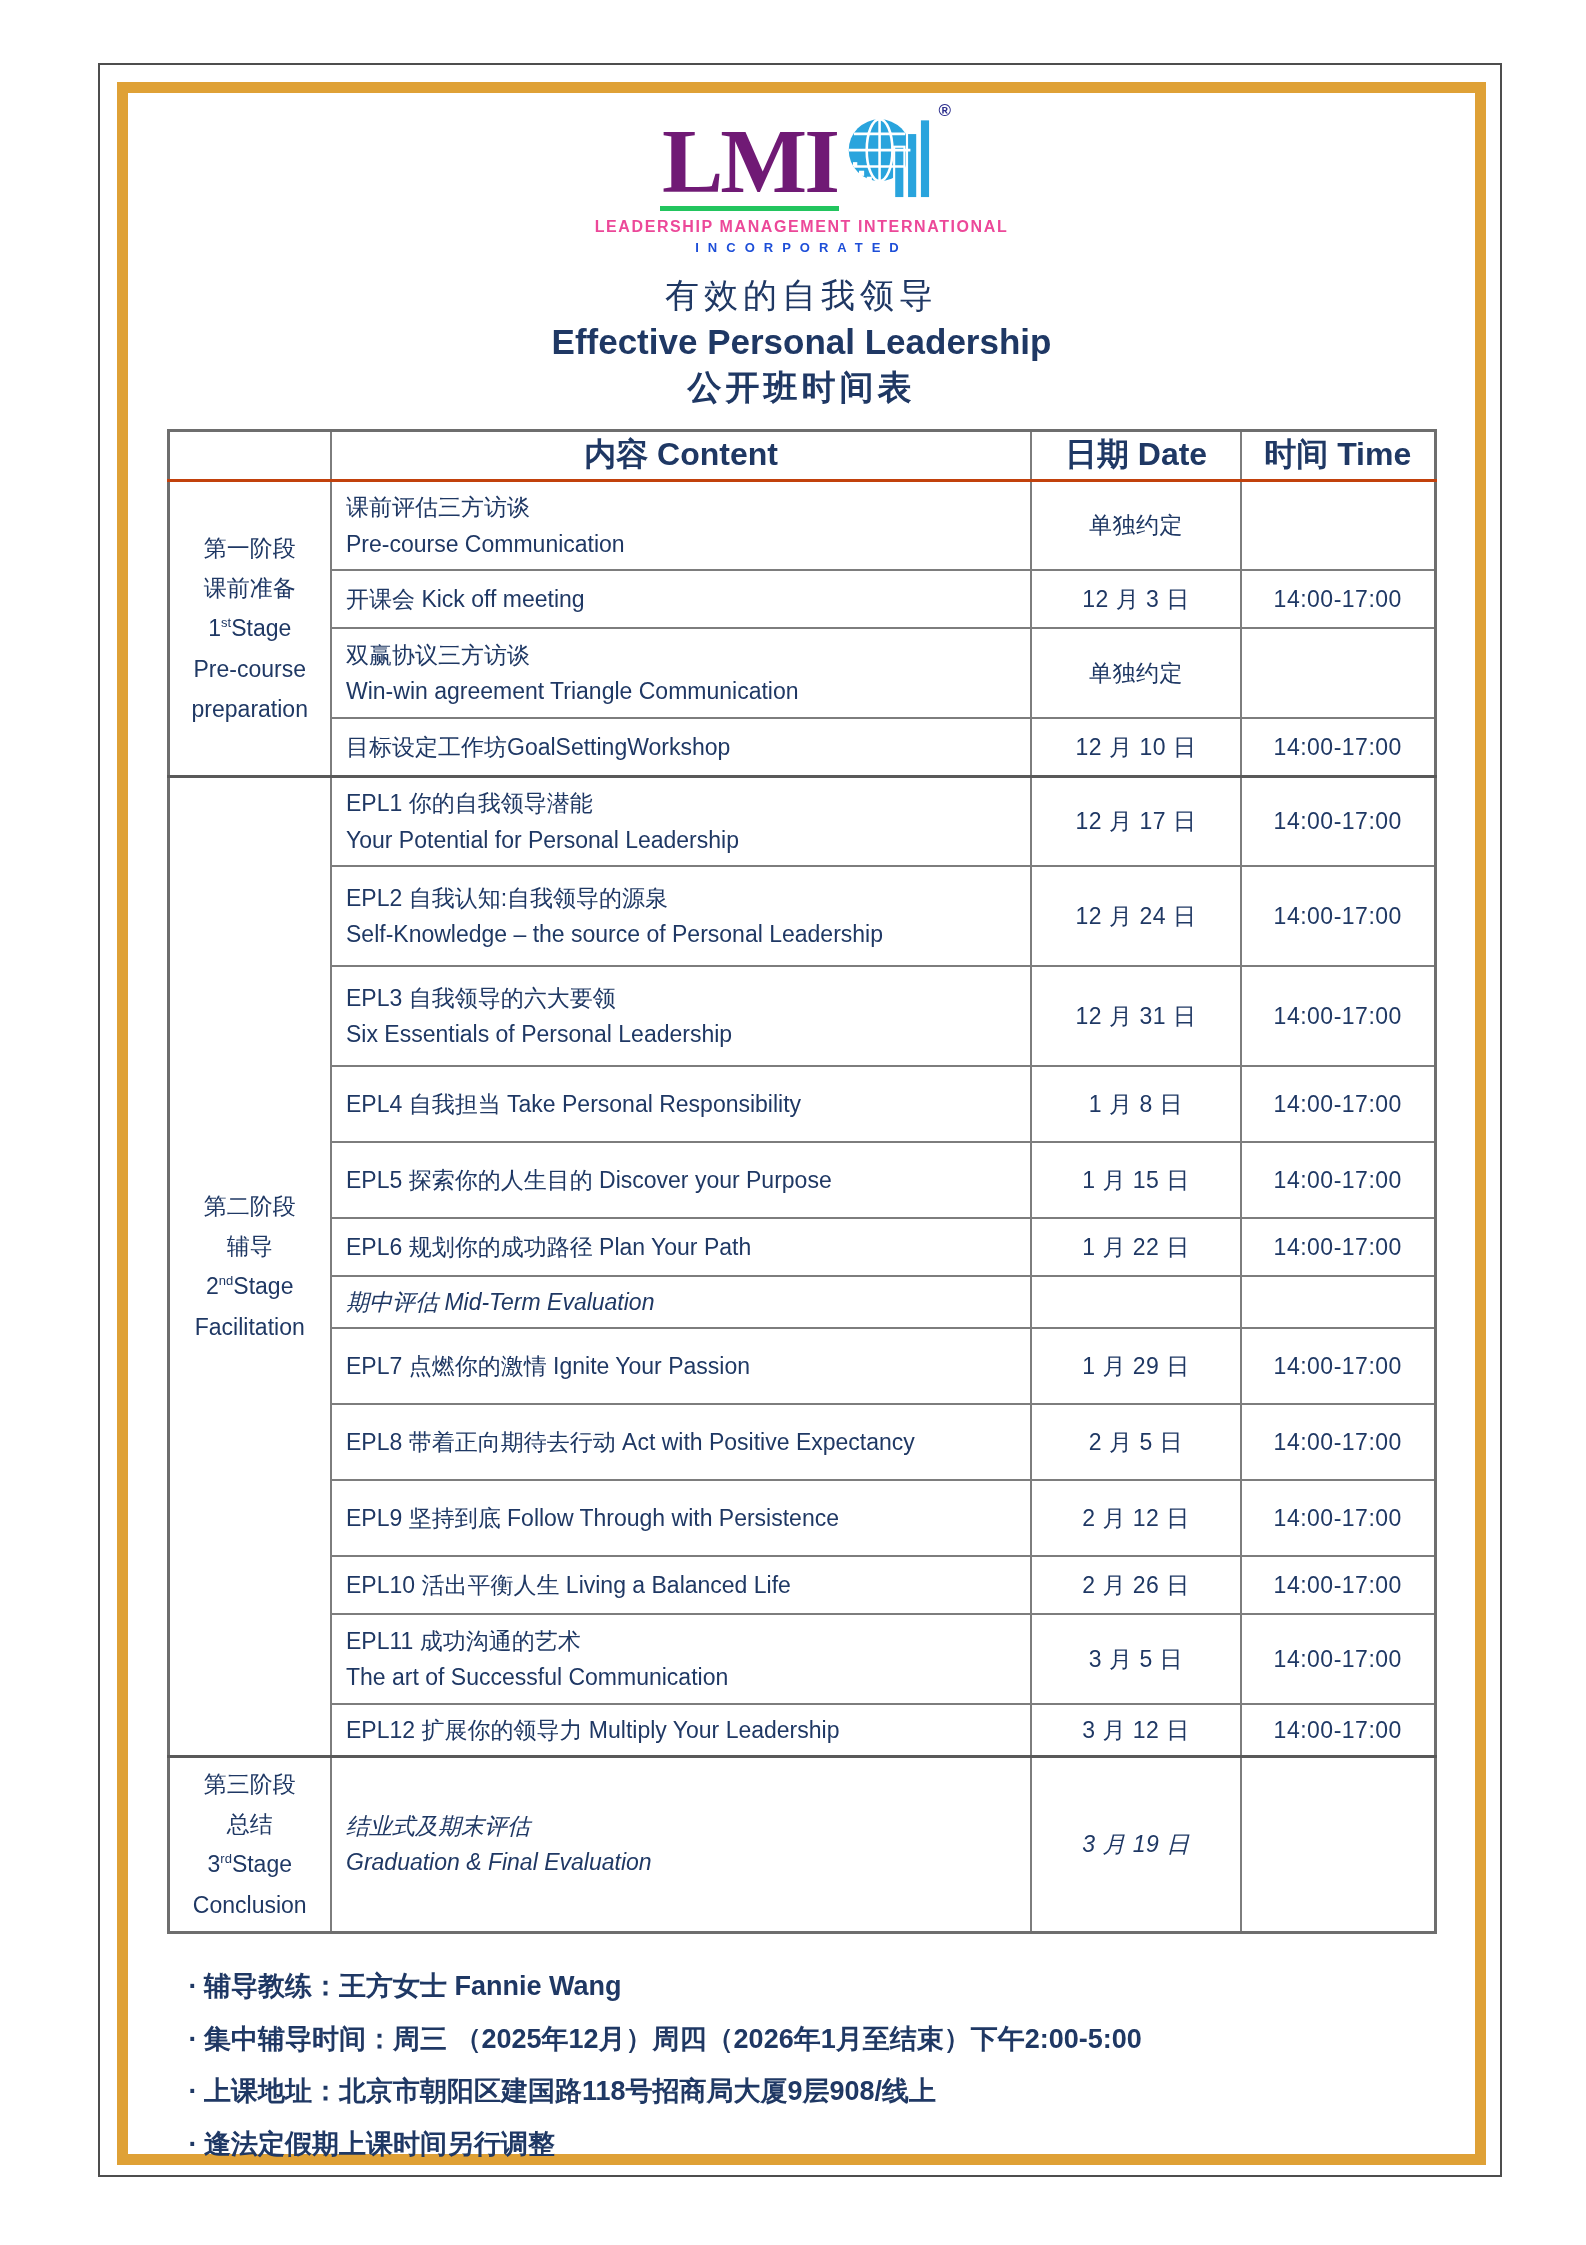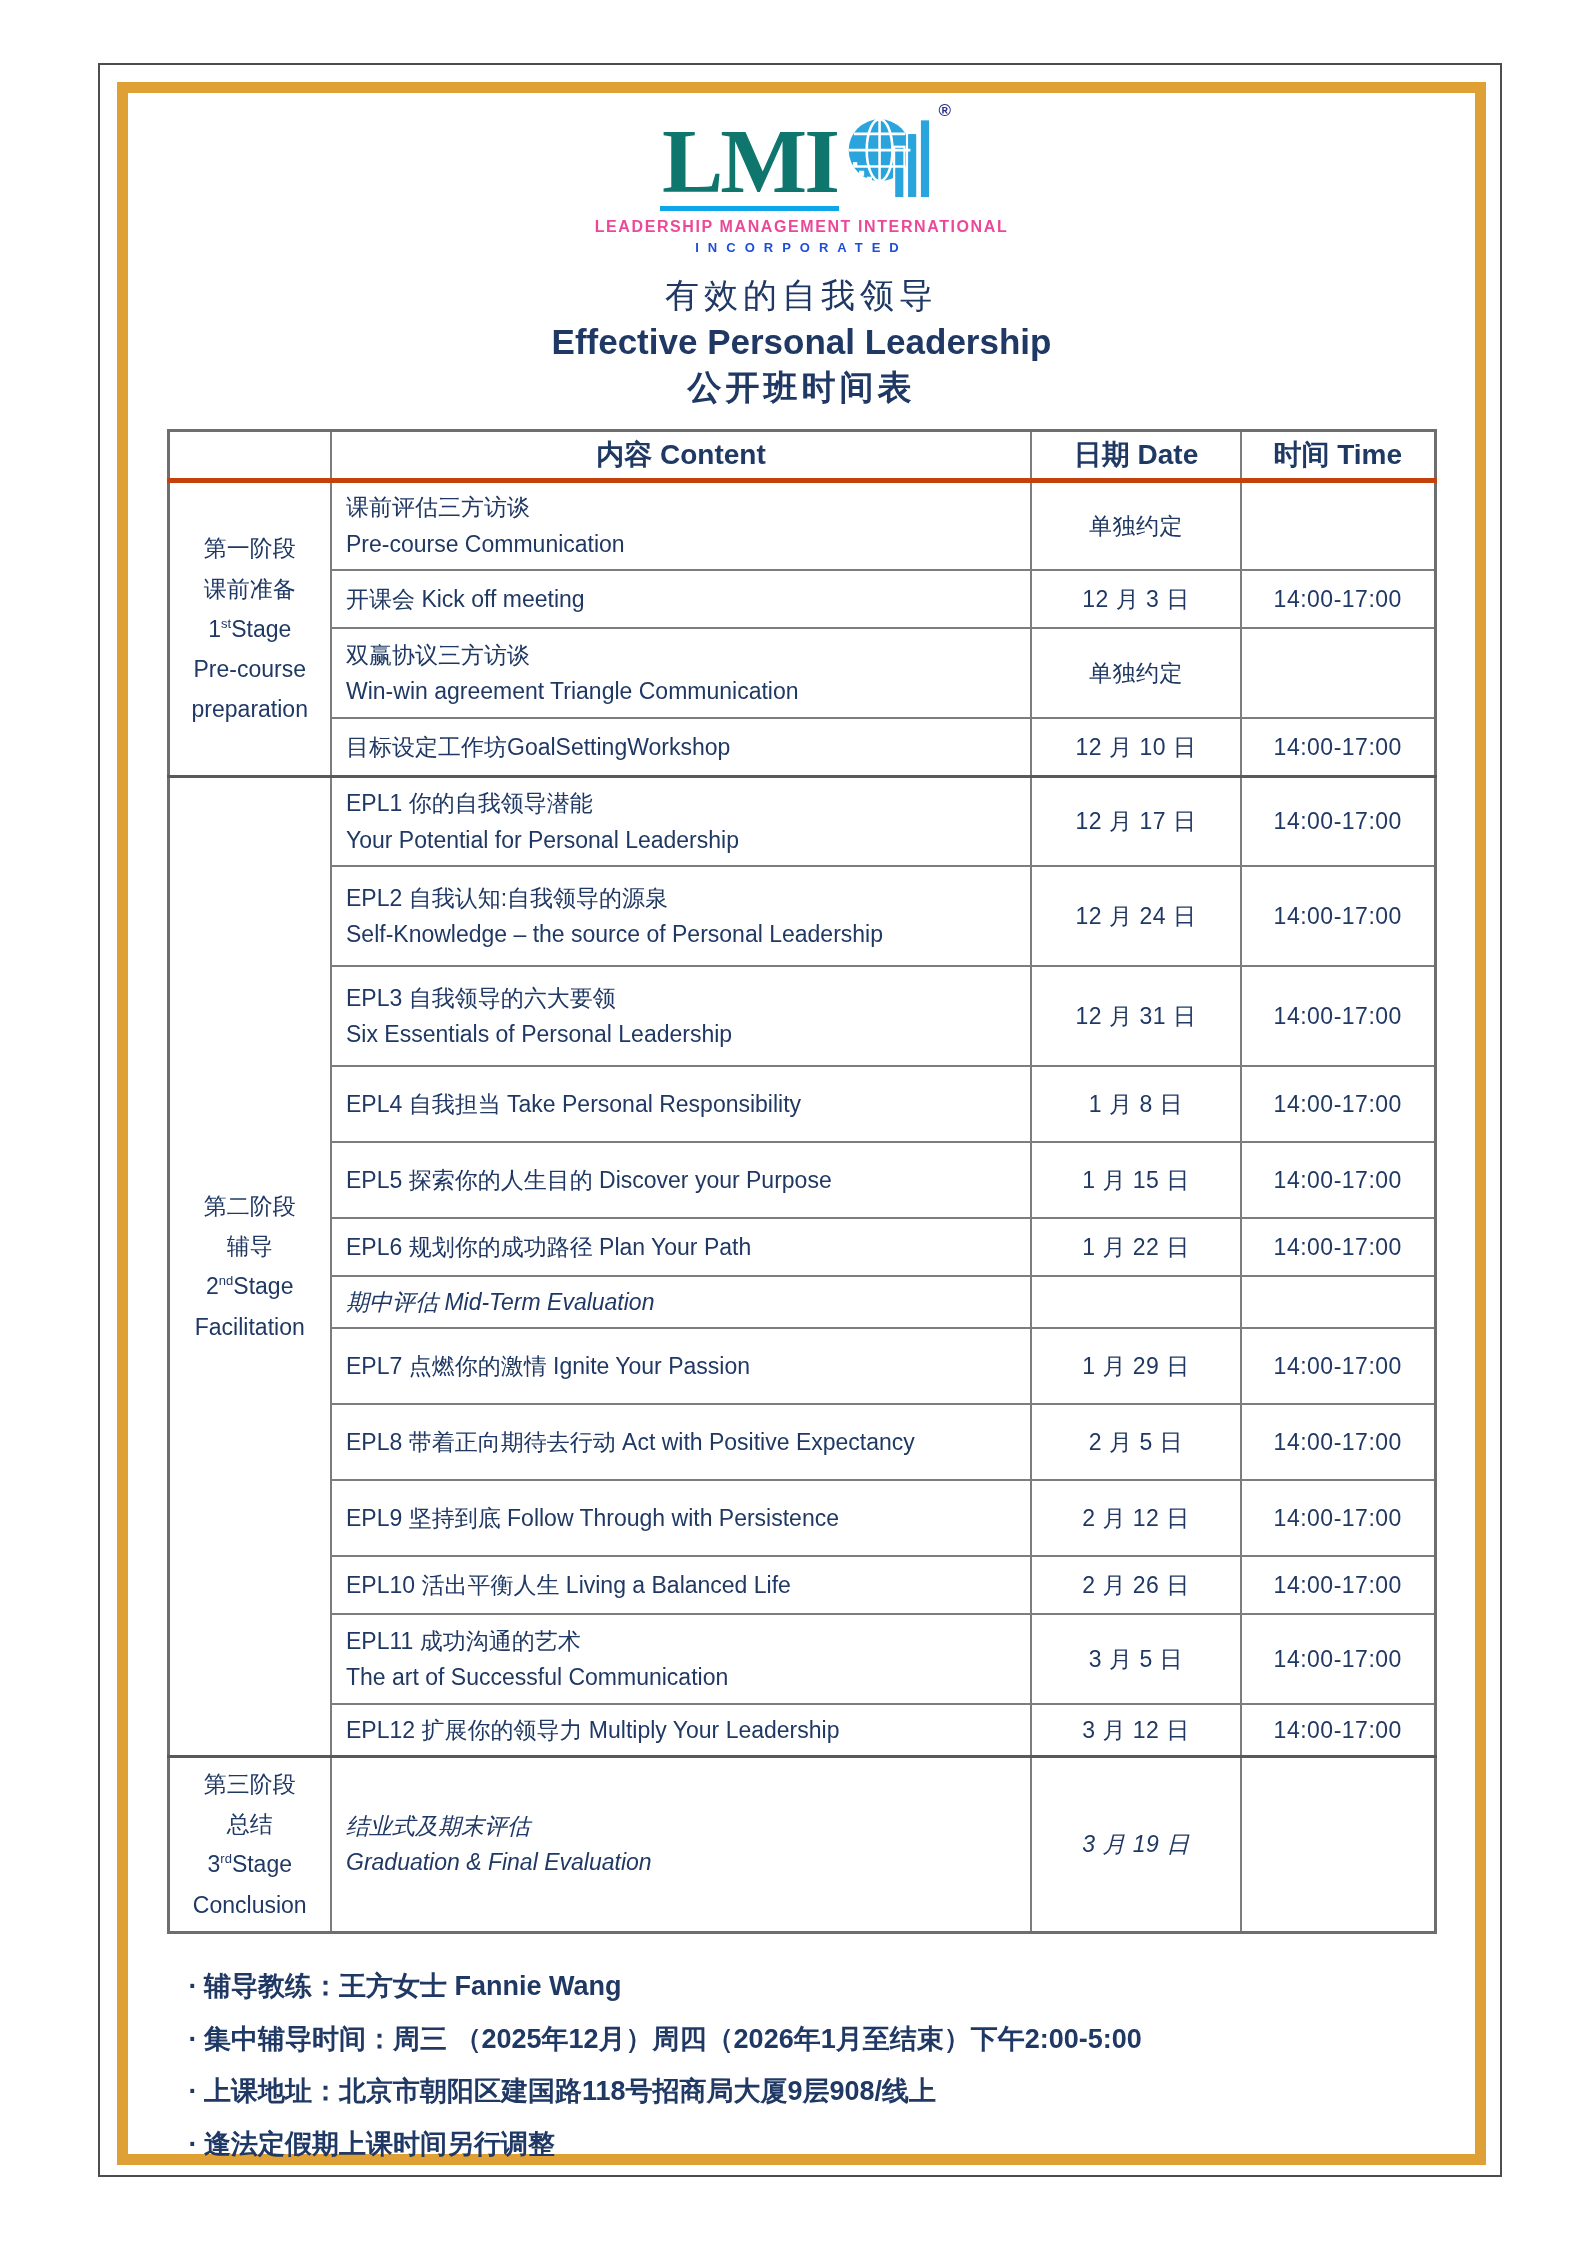--- a/index.html
+++ b/index.html
@@ -9,39 +9,39 @@
         border:2px solid #4d4d4d;box-sizing:border-box;}
   .gold-frame{position:absolute;left:117px;top:82px;width:1369px;height:2083px;
         border:11px solid #dfa136;box-sizing:border-box;}
   .content{position:absolute;left:128px;top:93px;width:1347px;height:2061px;box-sizing:border-box;
         padding:14px 40px 0 40px;display:flex;flex-direction:column;align-items:center;}
 
   
   .logo{display:flex;flex-direction:column;align-items:center;}
   .logo-top{display:flex;align-items:flex-end;gap:8px;}
   .lmi-word{font-family:"Liberation Serif","DejaVu Serif",serif;font-weight:700;font-size:92px;
-        line-height:.8;color:#0f766e;letter-spacing:-3px;border-bottom:5px solid #0ea5e9;padding:0 2px 7px 2px;}
+        line-height:.8;color:#701a75;letter-spacing:-3px;border-bottom:5px solid #22c55e;padding:0 2px 7px 2px;}
   .globe-wrap{position:relative;width:96px;height:104px;}
   .globe-wrap svg{position:absolute;left:0;bottom:6px;}
   .reg{position:absolute;top:-6px;right:-8px;font-size:17px;font-weight:700;color:#2d2f8e;}
   .logo-line1{font-size:16px;font-weight:700;color:#ec4899;letter-spacing:1.6px;margin-top:7px;white-space:nowrap;}
   .logo-line2{font-size:13px;font-weight:700;color:#1d4ed8;letter-spacing:9px;margin-top:4px;white-space:nowrap;}
 
   
   .titles{text-align:center;margin-top:18px;line-height:1.34;}
   .title-zh{font-size:34px;font-weight:400;letter-spacing:5px;}
   .title-en{font-size:35px;font-weight:700;letter-spacing:0;}
   .title-sub{font-size:34px;font-weight:700;letter-spacing:4px;}
 
   
   table.schedule{border-collapse:collapse;table-layout:fixed;width:1267px;margin-top:18px;
         border:3px solid #6e6e6e;}
   .schedule th,.schedule td{border:2px solid #7d7d7d;box-sizing:border-box;}
-  .schedule thead th{height:50px;font-size:28px;font-weight:700;text-align:center;vertical-align:middle;
-        color:#1f3864;border-bottom:5px solid #c2410c;}
+  .schedule thead th{height:50px;font-size:32px;font-weight:700;text-align:center;vertical-align:middle;
+        color:#1f3864;border-bottom:3px solid #c2410c;}
   .schedule td{vertical-align:middle;font-size:23px;font-weight:500;color:#1f3864;}
   .stage-cell{text-align:center;line-height:1.75;font-size:23px;padding:6px 2px;}
   .stage-cell sup{font-size:13px;}
   .content-cell{text-align:left;padding:6px 14px;line-height:1.6;}
   .date-cell,.time-cell{text-align:center;letter-spacing:.5px;}
   tr.sec-start td{border-top:3px solid #595959;}
   tr.r-s{height:52px;} tr.r-m{height:58px;} tr.r-l{height:76px;}
   tr.r-xl{height:90px;} tr.r-2xl{height:100px;} tr.r-g{height:148px;}
   .bold{font-weight:700;font-style:italic;}
 

